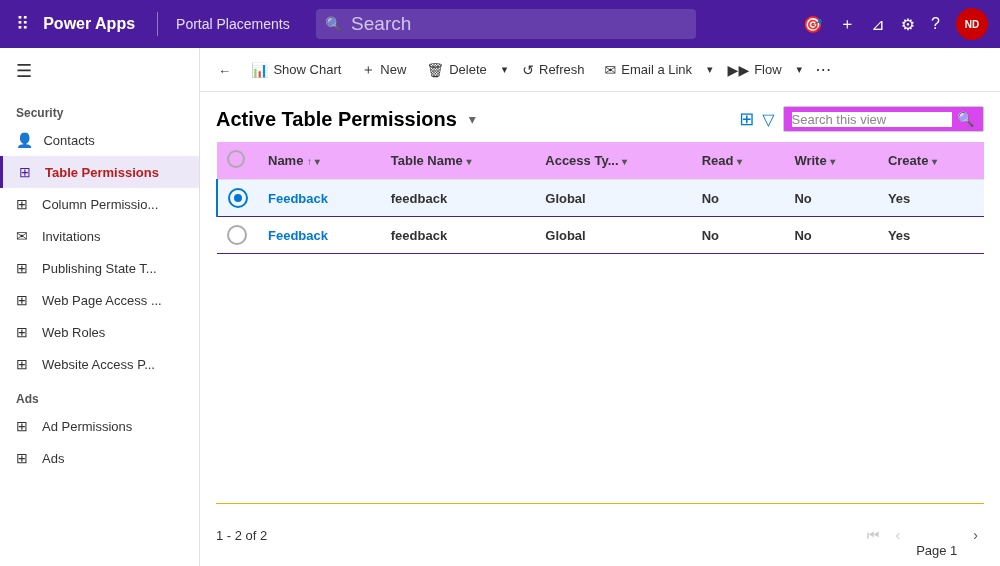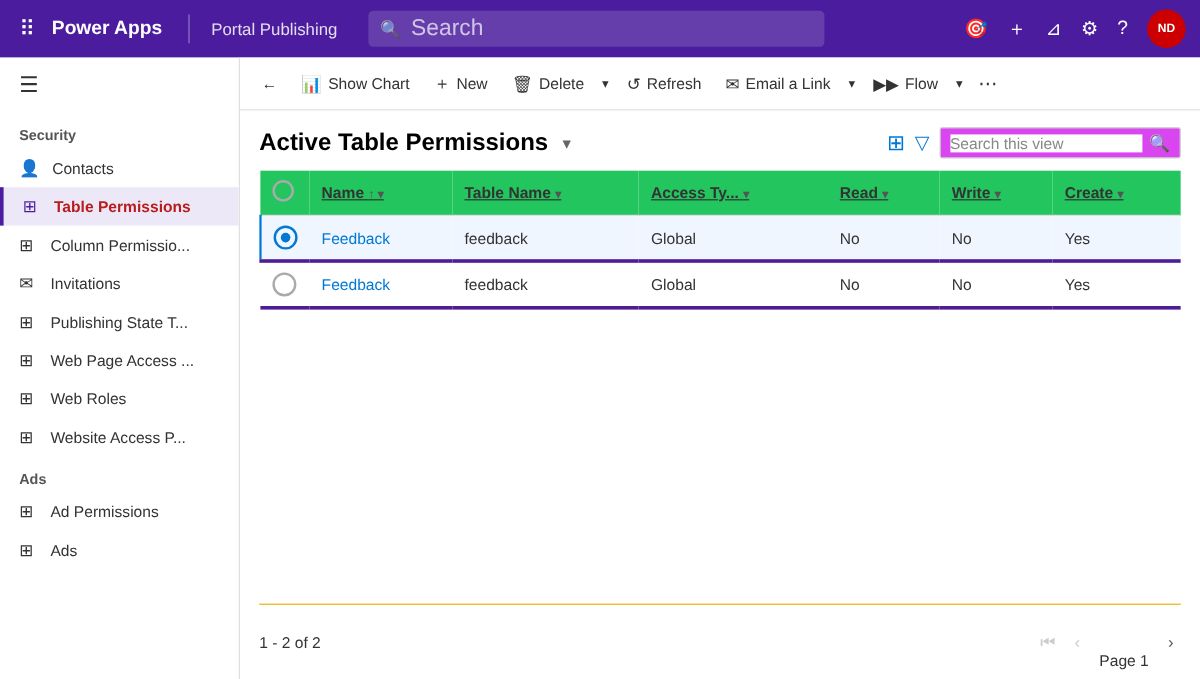--- a/index.html
+++ b/index.html
@@ -109,26 +109,27 @@
     .search-box input::placeholder { color: #888; }
     .search-btn { font-size: 14px; color: #333; cursor: pointer; }
 
     
     .table-wrap { flex: 1; overflow: auto; }
     table { width: 100%; border-collapse: collapse; }
     thead tr { border-bottom: 1px solid #e0e0e0; }
     th {
       text-align: left; padding: 8px 10px;
       font-size: 13px; font-weight: 600; color: #333;
-      white-space: nowrap; background: #22c55e; text-decoration: underline;
+      white-space: nowrap; background: #f0abfc;
     }
     th .sort-icon { font-size: 10px; color: #555; }
     td {
       padding: 8px 10px; font-size: 13px; color: #333;
-      border-bottom: 3px solid #4c1d95;
+      border-bottom: 1px solid #4c1d95;
+      font-weight: bold;
     }
     .row-selected td { background: #f0f6ff; }
     .row-selected td:first-child { border-left: 2px solid #0078d4; }
     .cell-link { color: #0078d4; cursor: pointer; }
     .row-radio {
       width: 20px; height: 20px; border-radius: 50%;
       border: 2px solid #aaa; display: flex; align-items: center;
       justify-content: center; cursor: pointer;
     }
     .row-radio.selected { border: 2px solid #0078d4; }
@@ -156,21 +157,21 @@
     .table-wrap::-webkit-scrollbar-track { background: #f1f1f1; }
     .table-wrap::-webkit-scrollbar-thumb { background: #c1c1c1; border-radius: 3px; }
   </style>
 </head>
 <body>
 
 <nav class="top-nav">
   <span class="top-nav-waffle">⠿</span>
   <span class="top-nav-logo">Power Apps</span>
   <div class="top-nav-divider"></div>
-  <span class="top-nav-app-name">Portal Publishing</span>
+  <span class="top-nav-app-name">Portal Placements</span>
   <div class="top-nav-search">
     <span>🔍</span>
     <input type="text" placeholder="Search" style="">
   </div>
   <div class="top-nav-right">
     <span class="top-nav-icon">🎯</span>
     <span class="top-nav-icon">＋</span>
     <span class="top-nav-icon">⊿</span>
     <span class="top-nav-icon">⚙</span>
     <span class="top-nav-icon">?</span>

